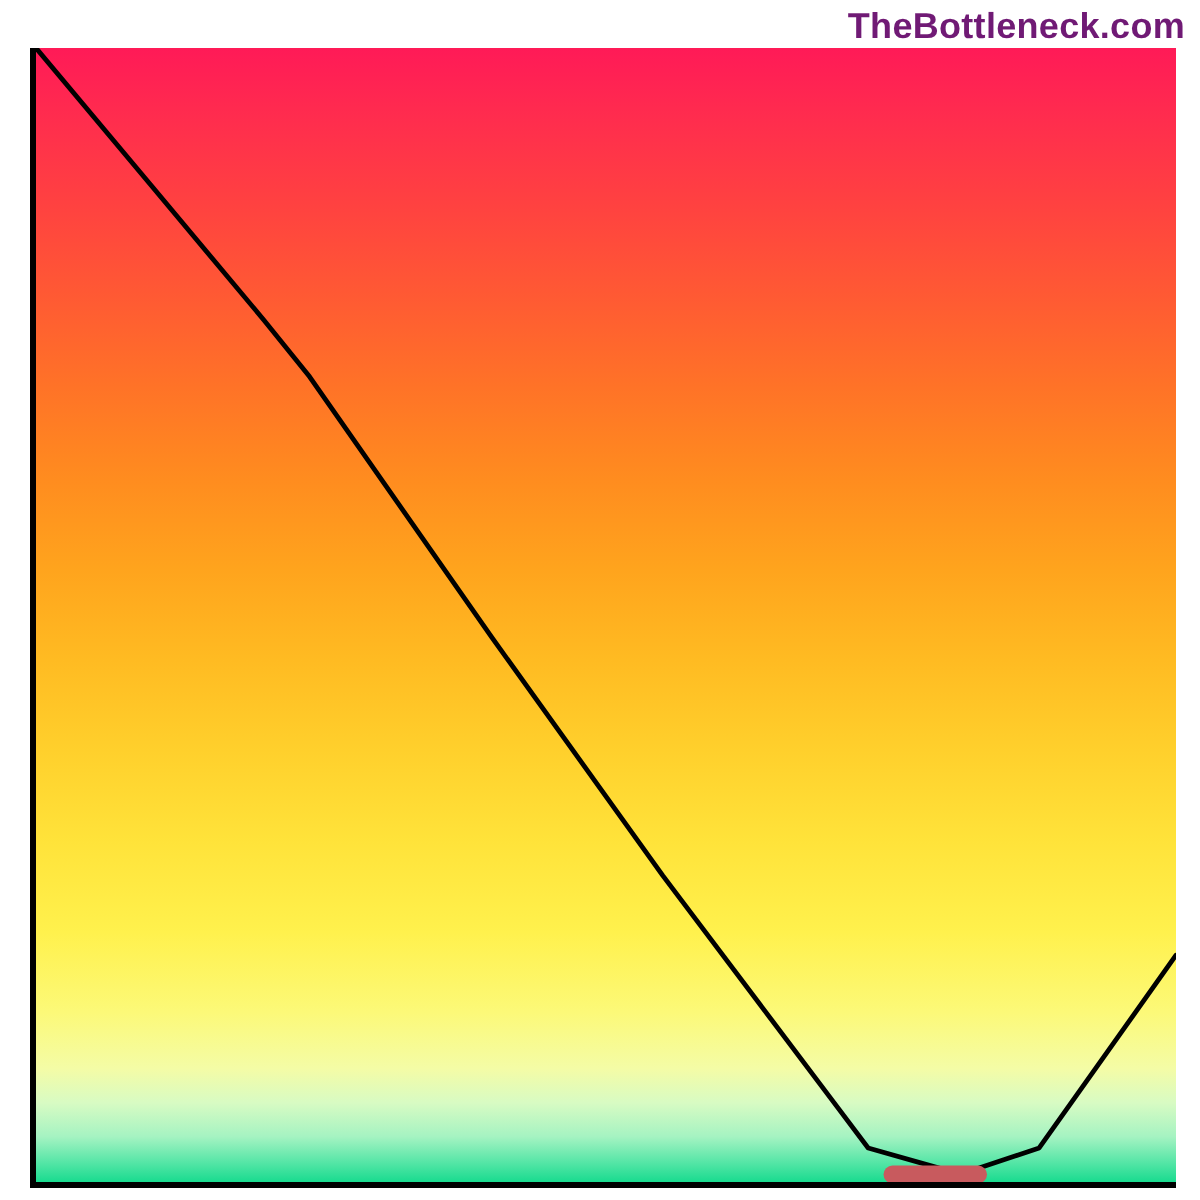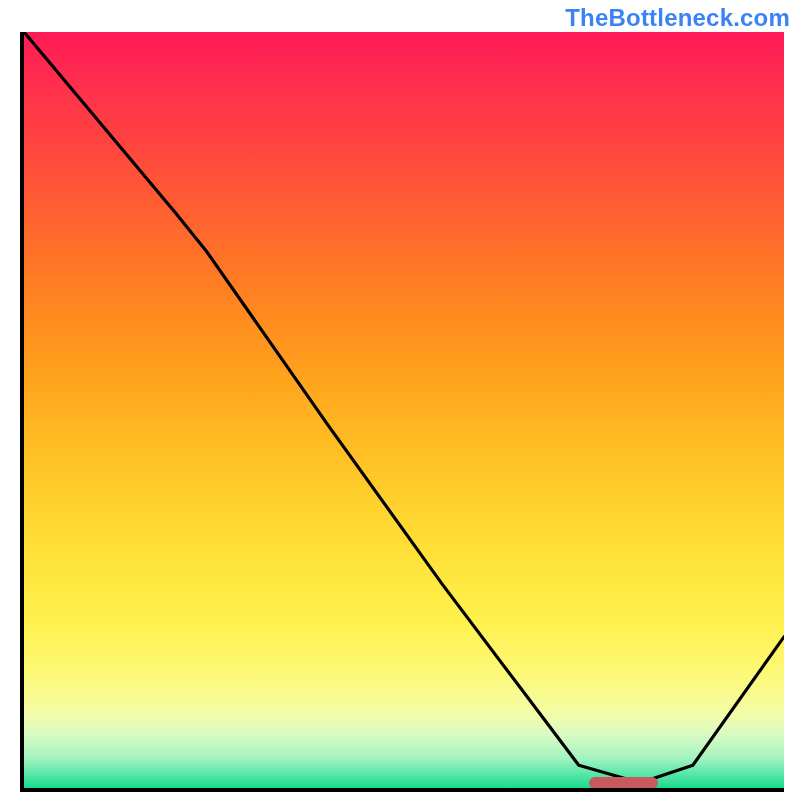--- a/index.html
+++ b/index.html
@@ -10,21 +10,21 @@
     height: 800px;
     background: #fff;
   }
   .watermark {
     position: absolute;
     top: 4px;
     right: 10px;
     font-family: Arial, Helvetica, sans-serif;
     font-size: 24px;
     font-weight: 600;
-    color: #3b82f6;
+    color: #701a75;
     letter-spacing: 0.2px;
   }
   .plot {
     position: absolute;
     left: 20px;
     top: 32px;
     width: 764px;
     height: 760px;
     border-left: 4px solid #000;
     border-bottom: 4px solid #000;

